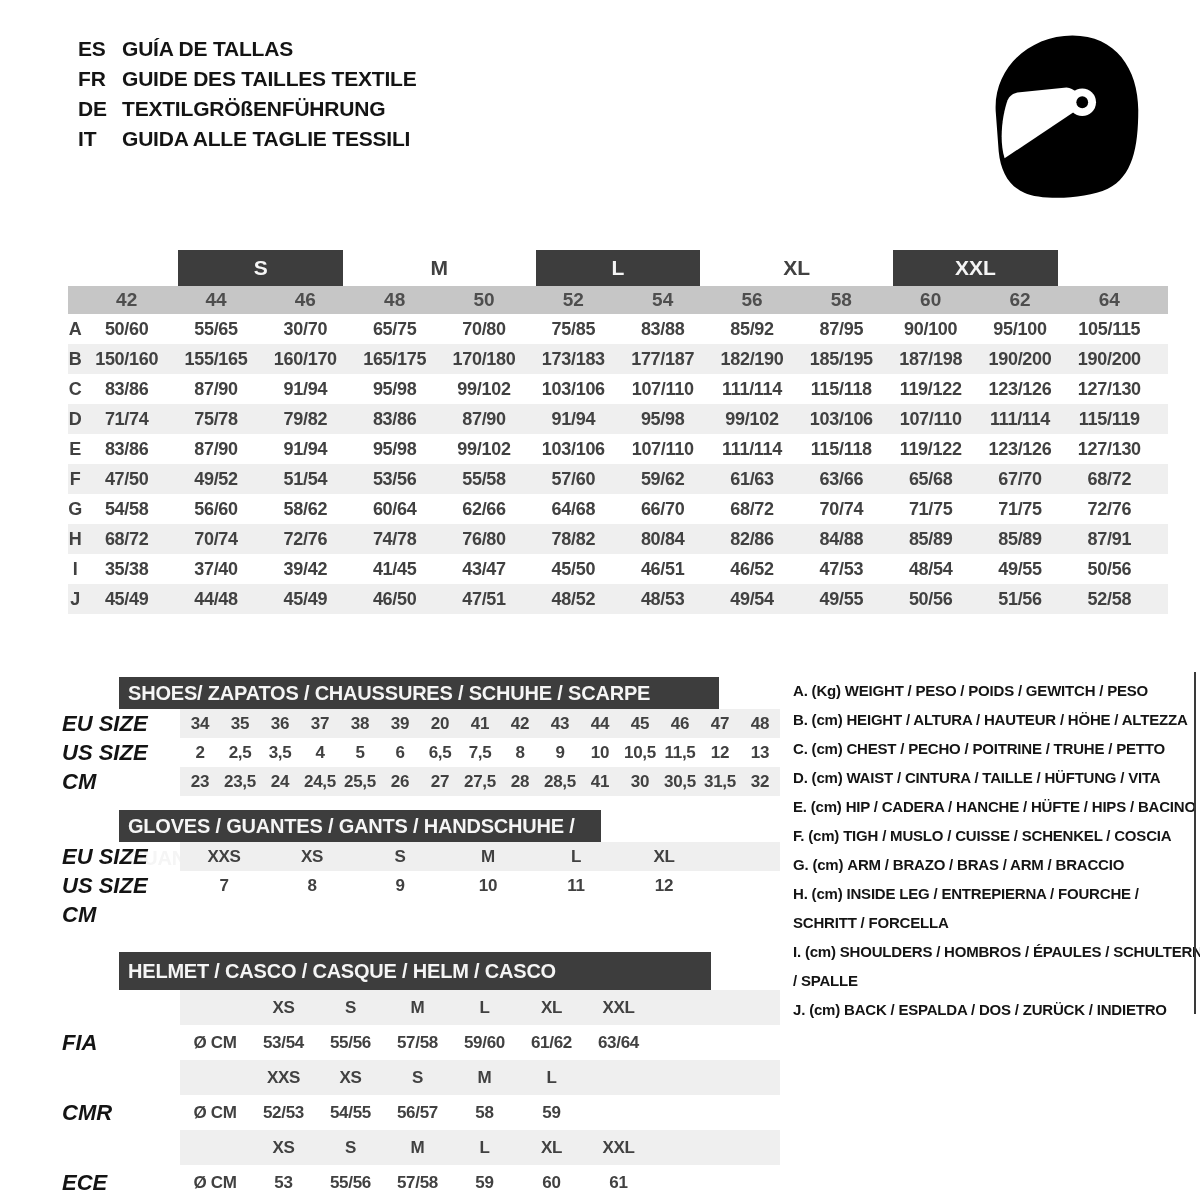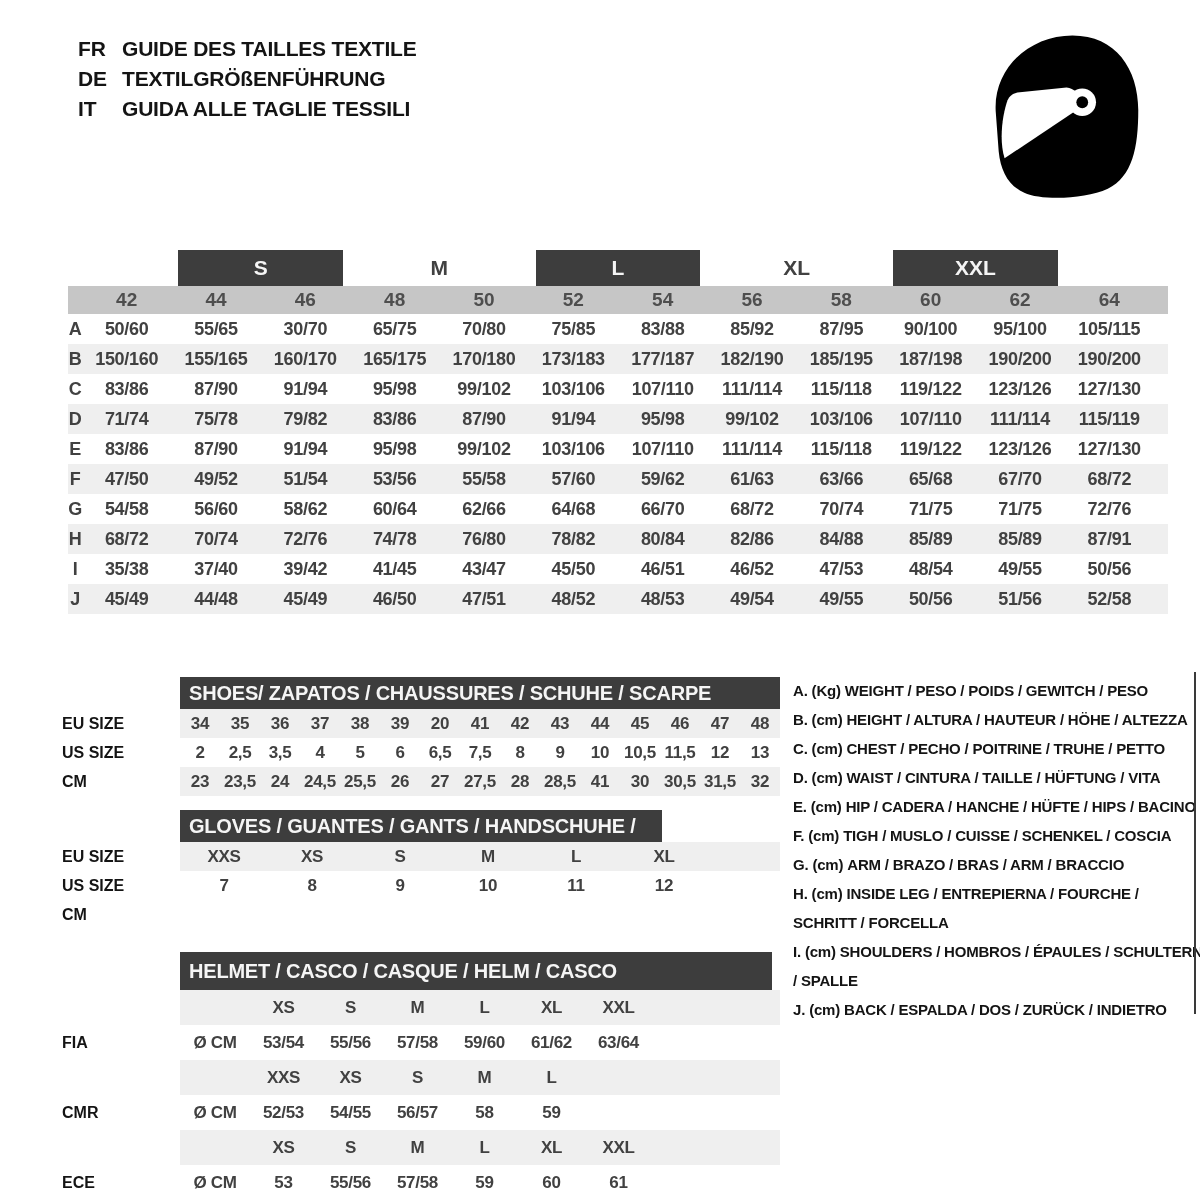--- a/index.html
+++ b/index.html
@@ -24,25 +24,25 @@
   .mt-band{height:28px;line-height:28px;background:var(--size-band,#c6c6c6);
            font-weight:700;font-size:19px;color:#4e4e4e;}
   .mt-band .cell{text-align:center;}
   .mt-row{height:30px;line-height:30px;font-weight:700;font-size:18px;letter-spacing:-0.3px;}
   .mt-row:nth-child(even){background:var(--row-stripe,#efefef);}
   .mt-row .cell{text-align:center;white-space:nowrap;}
   .mt-row .label{text-align:center;}
 
   
   .sub-section{position:absolute;left:62px;width:740px;}
-  .sub-bar{margin-left:118px;background:var(--dark-bar,#3d3d3d);color:var(--bar-text,#f5f5f5);
+  .sub-bar{margin-left:57px;background:var(--dark-bar,#3d3d3d);color:var(--bar-text,#f5f5f5);
            font-weight:700;font-size:20px;height:32px;line-height:32px;padding-left:9px;
            box-sizing:border-box;letter-spacing:-0.2px;}
   .sub-row{display:flex;height:29px;line-height:29px;}
-  .gutter-label{width:118px;font-weight:700;font-size:16px;color:var(--heading-text,#111);}
+  .gutter-label{width:118px;font-weight:700;font-size:22px;color:var(--heading-text,#111);font-style:italic;}
   .band{width:600px;display:grid;font-weight:700;font-size:16px;letter-spacing:-0.3px;}
   .band .cell{text-align:center;white-space:nowrap;}
   .shoes-band{grid-template-columns:repeat(15,40px);font-size:17px;}
   .gloves-band{grid-template-columns:repeat(6,88px) 1fr;font-size:17px;}
   .sub-row:nth-child(odd) .band{background:var(--row-stripe,#efefef);}
 
   .helm-row{display:flex;height:35px;line-height:35px;}
   .helm-band{width:600px;display:grid;grid-template-columns:70px repeat(6,67px) 1fr;
              font-weight:700;font-size:17px;letter-spacing:-0.3px;}
   .helm-band .cell{text-align:center;white-space:nowrap;}
@@ -58,20 +58,24 @@
   .legend-item span{margin-right:4px;}
 
   .edge-line{position:absolute;left:1194px;top:672px;width:2px;height:342px;background:#3a3a3a;}
 </style>
 </head>
 <body>
 
 <div class="page">
 
   <div class="lang-list">
+      <div class="lang-row">
+      <span class="lang-code">ES</span>
+      <span class="lang-title">GUÍA DE TALLAS</span>
+    </div>
       <div class="lang-row">
       <span class="lang-code">FR</span>
       <span class="lang-title">GUIDE DES TAILLES TEXTILE</span>
     </div>
       <div class="lang-row">
       <span class="lang-code">DE</span>
       <span class="lang-title">TEXTILGRÖßENFÜHRUNG</span>
     </div>
       <div class="lang-row">
       <span class="lang-code">IT</span>

